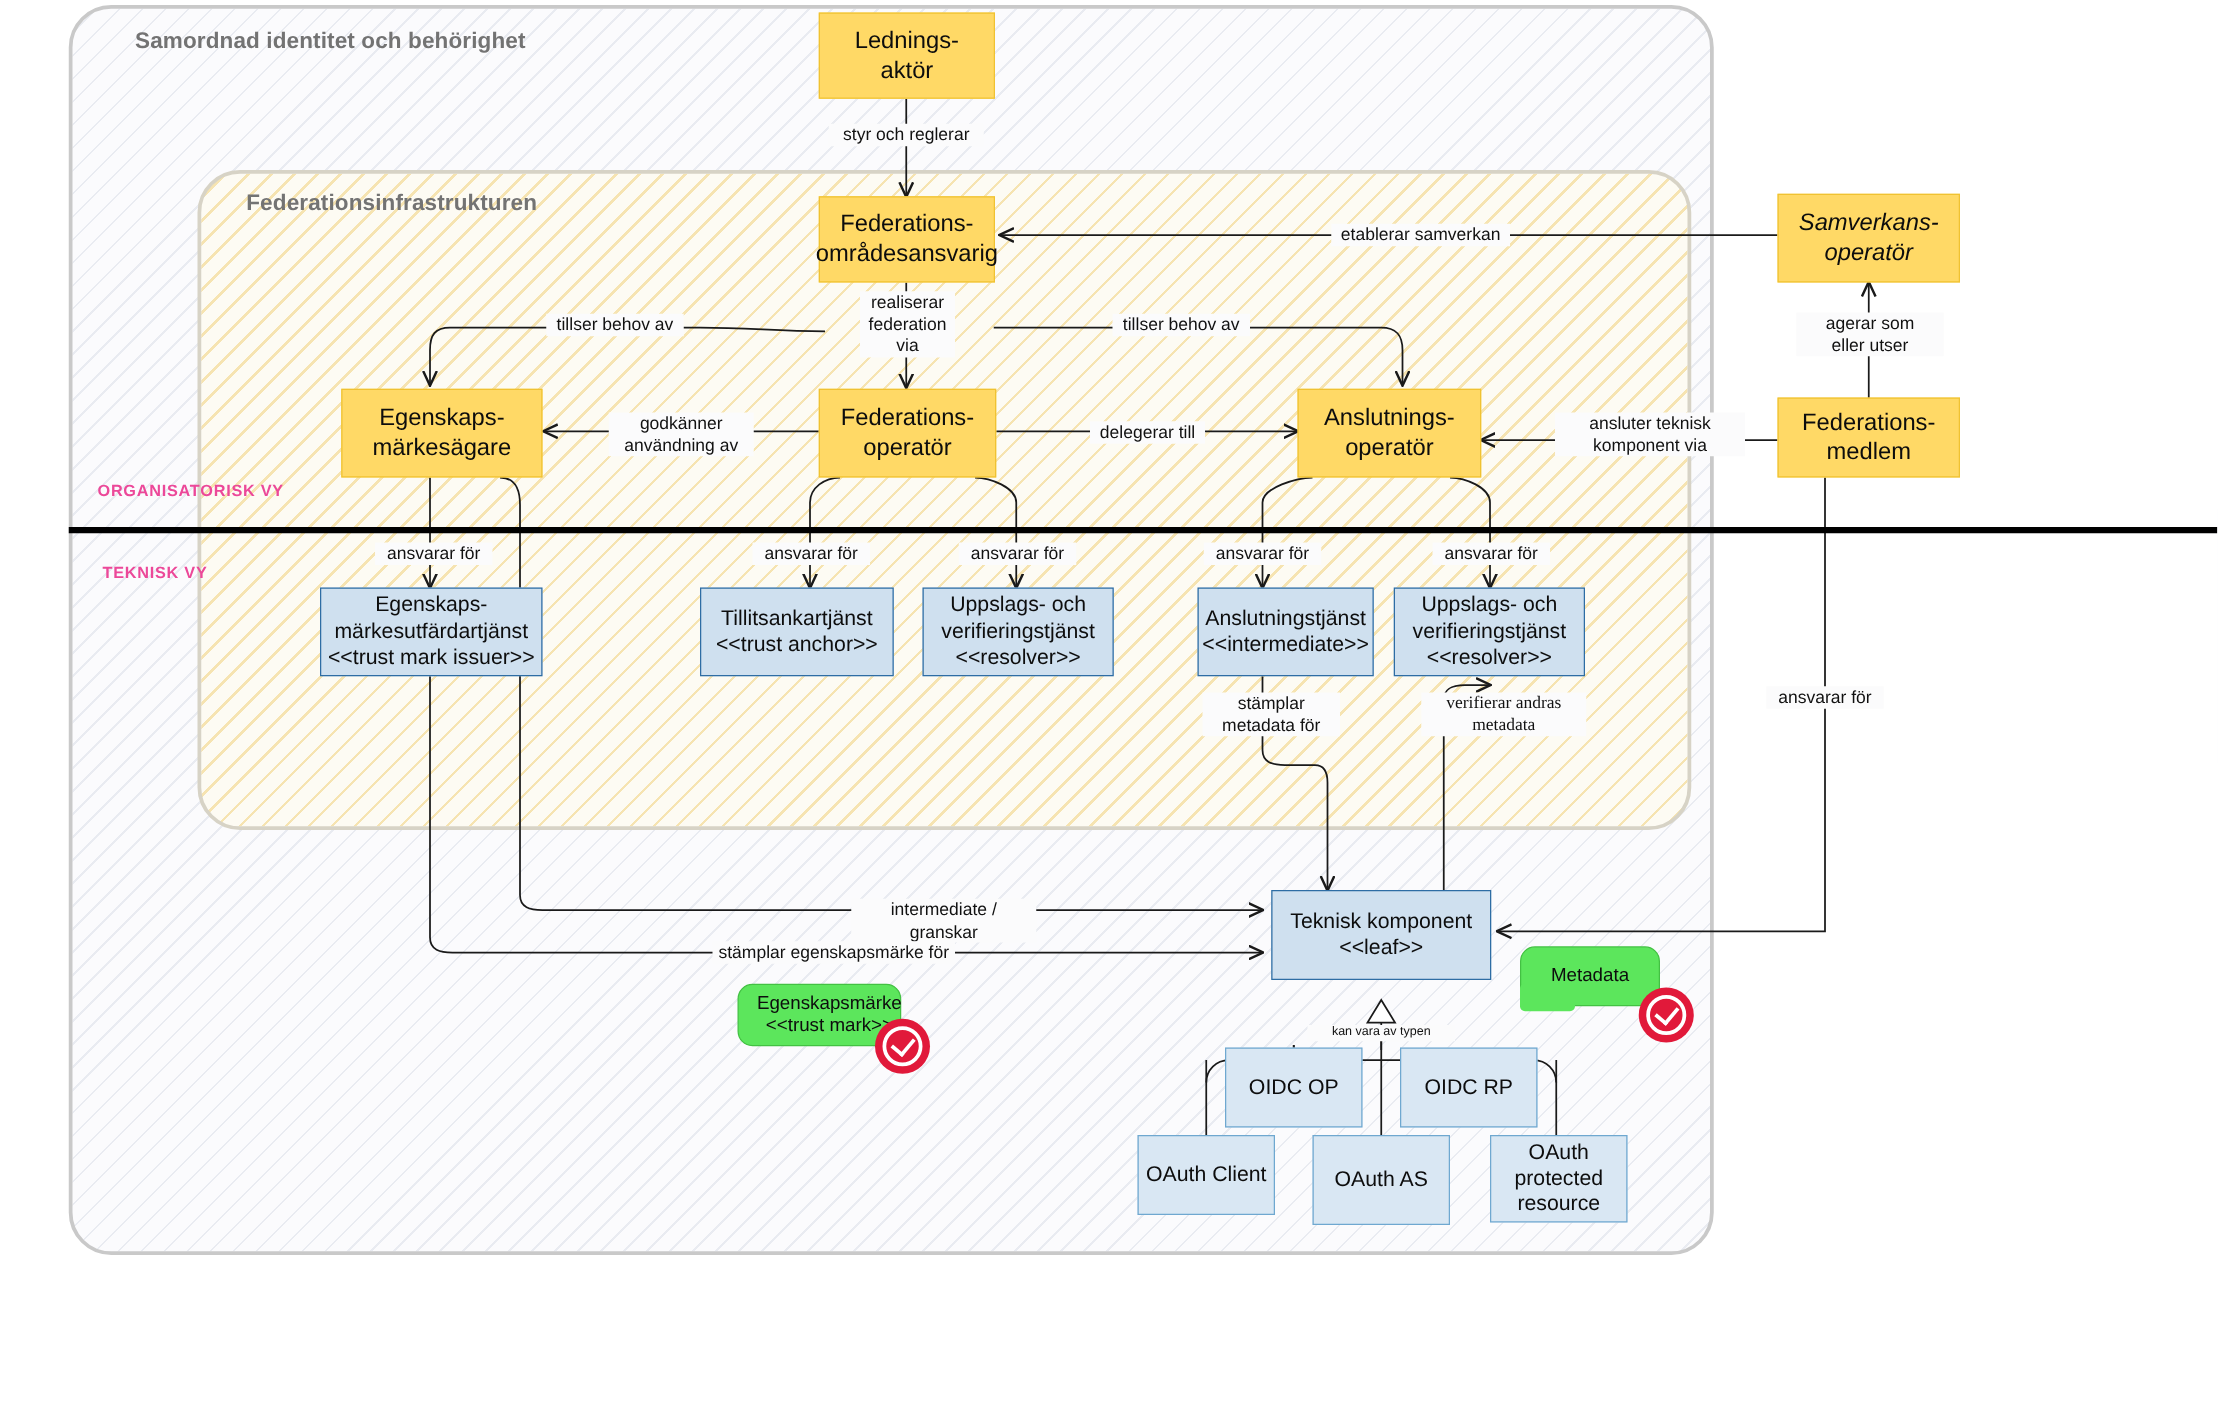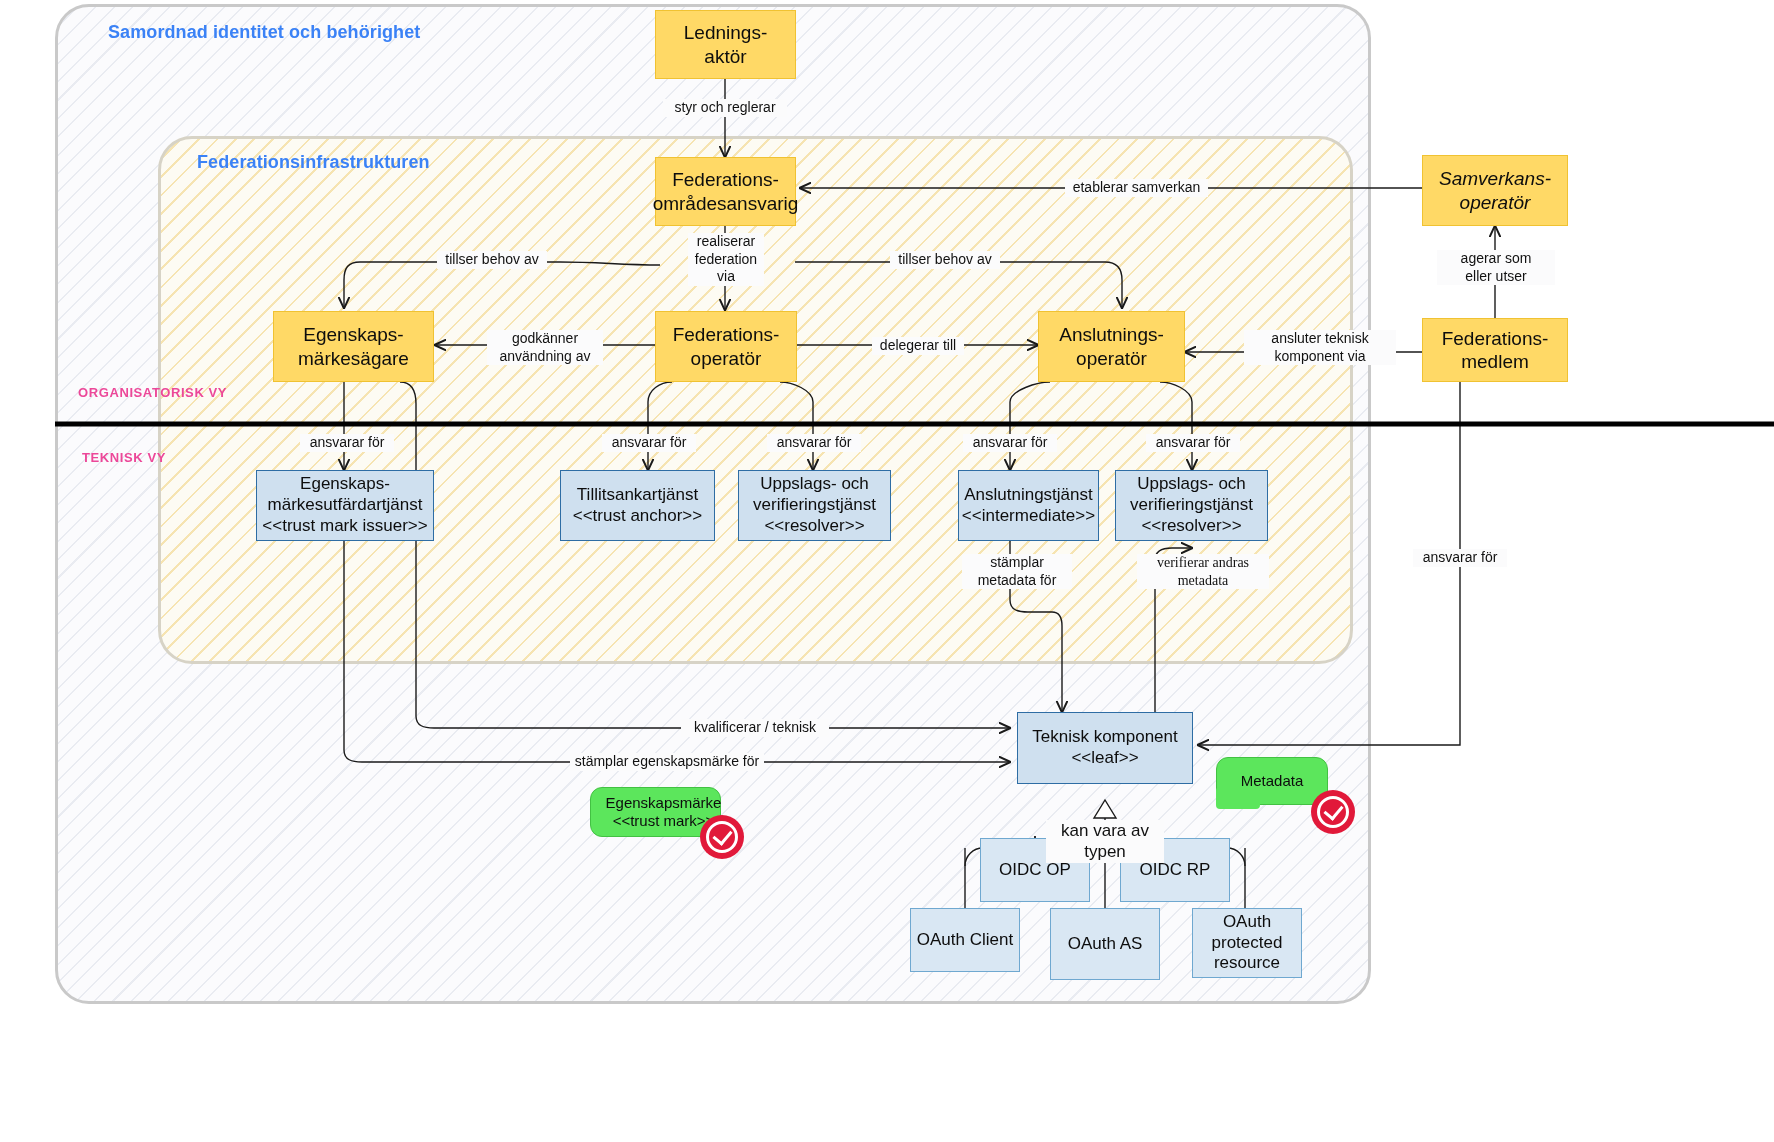--- a/index.html
+++ b/index.html
@@ -15,34 +15,34 @@
        rgba(170,180,200,.22) 0px, rgba(170,180,200,.22) 1.5px,
        rgba(0,0,0,0) 1.5px, rgba(0,0,0,0) 13px);
   }
   .shell-inner{
     border:3px solid #d7d3c6;
     background-color:#fdfbf3;
     background-image:repeating-linear-gradient(135deg,
        rgba(235,190,70,.38) 0px, rgba(235,190,70,.38) 2px,
        rgba(0,0,0,0) 2px, rgba(0,0,0,0) 13px);
   }
-  .shell-title{position:absolute;font-size:18px;font-weight:bold;color:#3b82f6;letter-spacing:.1px;white-space:nowrap;}
+  .shell-title{position:absolute;font-size:18px;font-weight:bold;color:#737373;letter-spacing:.1px;white-space:nowrap;}
 
   
   .node{position:absolute;box-sizing:border-box;display:flex;align-items:center;justify-content:center;
         text-align:center;line-height:1.22;white-space:pre-line;}
   .n-yellow{background:#ffd966;border:1px solid #f0c232;color:#0d0d0d;font-size:19px;}
   .n-blue{background:#cfe0ef;border:1.6px solid #2e6da4;color:#0d0d0d;font-size:17px;}
   .n-blue-sm{background:#d9e7f3;border:1.4px solid #6fa8d0;color:#0d0d0d;font-size:17px;}
   .n-green{background:#5ce65c;border:1.5px solid #43c143;border-radius:12px;color:#0d0d0d;font-size:15px;}
 
   
   .elabel{position:absolute;font-size:14px;color:#111;background:#fbfbfc;padding:0 4px;line-height:1.25;
           text-align:center;white-space:pre-line;box-sizing:border-box;}
-  .elabel.tiny{font-size:17px;}
+  .elabel.tiny{font-size:10px;}
   .vy{position:absolute;font-size:13px;font-weight:bold;color:#ec4899;letter-spacing:.6px;}
 
   
   svg.wires{position:absolute;left:0;top:0;width:1774px;height:1142px;overflow:visible;}
   svg.wires path,svg.wires line{fill:none;stroke:#1a1a1a;stroke-width:1.4;}
   svg.wires .thick{stroke:#000;stroke-width:5;}
   svg.wires .tri{fill:#fff;stroke:#1a1a1a;stroke-width:1.4;}
 
   
   .stamp{position:absolute;width:44px;height:44px;border-radius:50%;background:#e1193a;
@@ -225,19 +225,19 @@
   <div class="elabel" style="left:963px;top:434px;width:94px;">ansvarar för</div>
   <div class="elabel" style="left:1146px;top:434px;width:94px;">ansvarar för</div>
   <div class="elabel" style="left:1413px;top:549px;width:94px;">ansvarar för</div>
 
   <div class="elabel" style="left:962px;top:554px;width:110px;">stämplar
 metadata för</div>
 
   <div class="elabel" style="left:1137px;top:554px;width:132px;font-family:Liberation Serif, serif;">verifierar andras
 metadata</div>
 
-  <div class="elabel" style="left:681px;top:719px;width:148px;">kvalificerar / teknisk</div>
+  <div class="elabel" style="left:681px;top:719px;width:148px;">intermediate / granskar</div>
 
   <div class="elabel" style="left:570px;top:753px;width:194px;">stämplar egenskapsmärke för</div>
 
   <div class="elabel tiny" style="left:1046px;top:820px;width:118px;">kan vara av typen</div>
 
 </div>
 
 </body></html>

